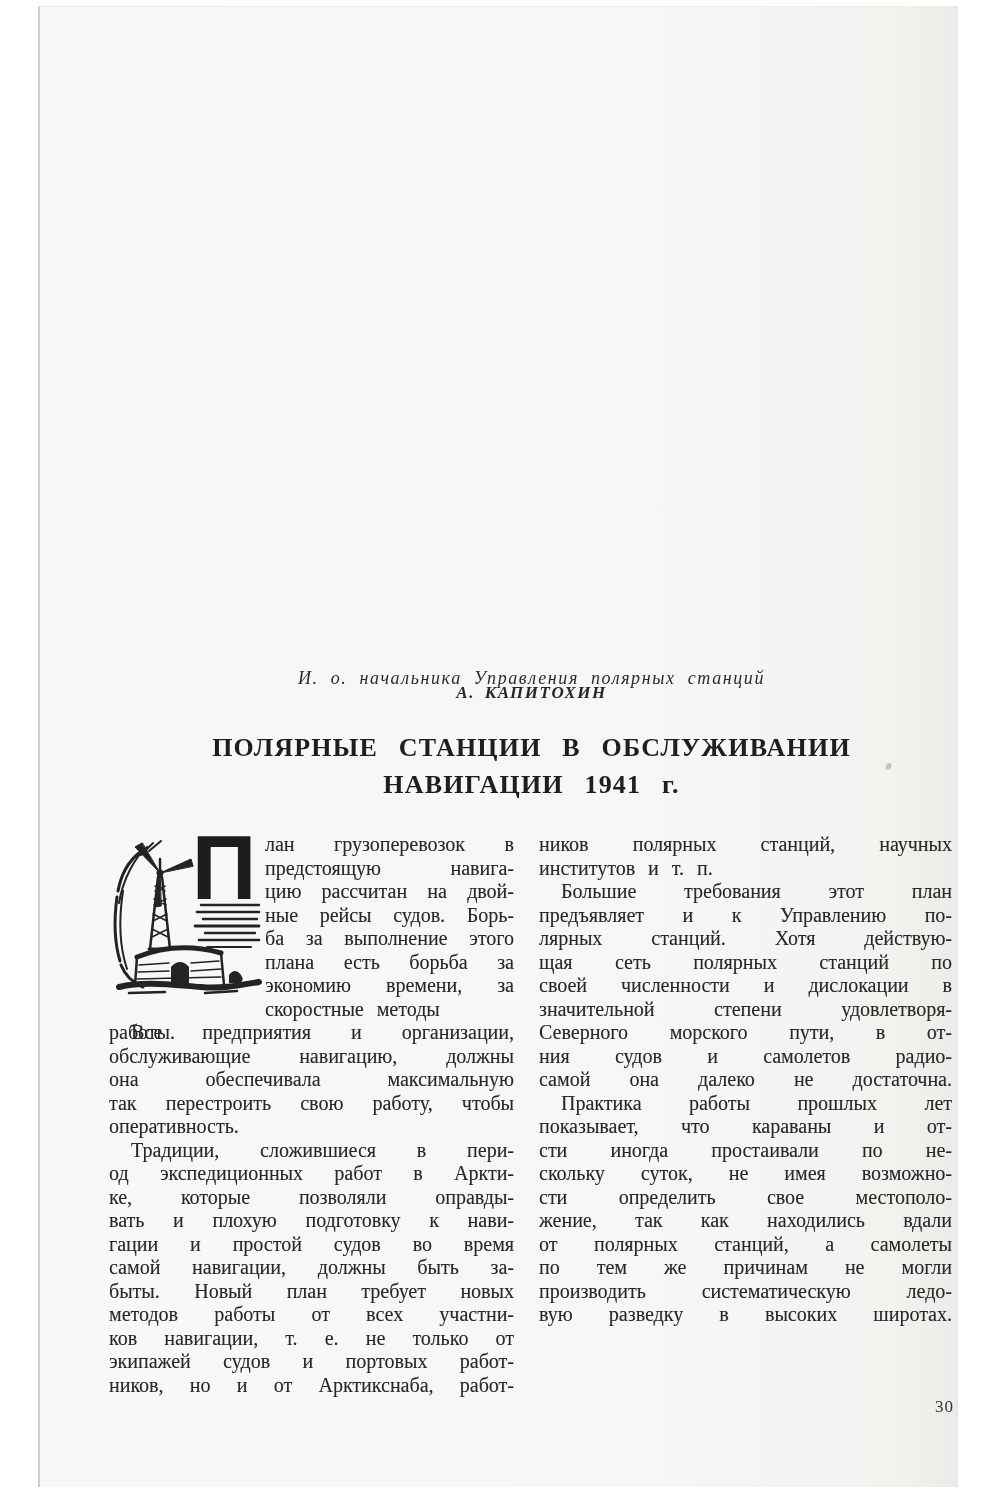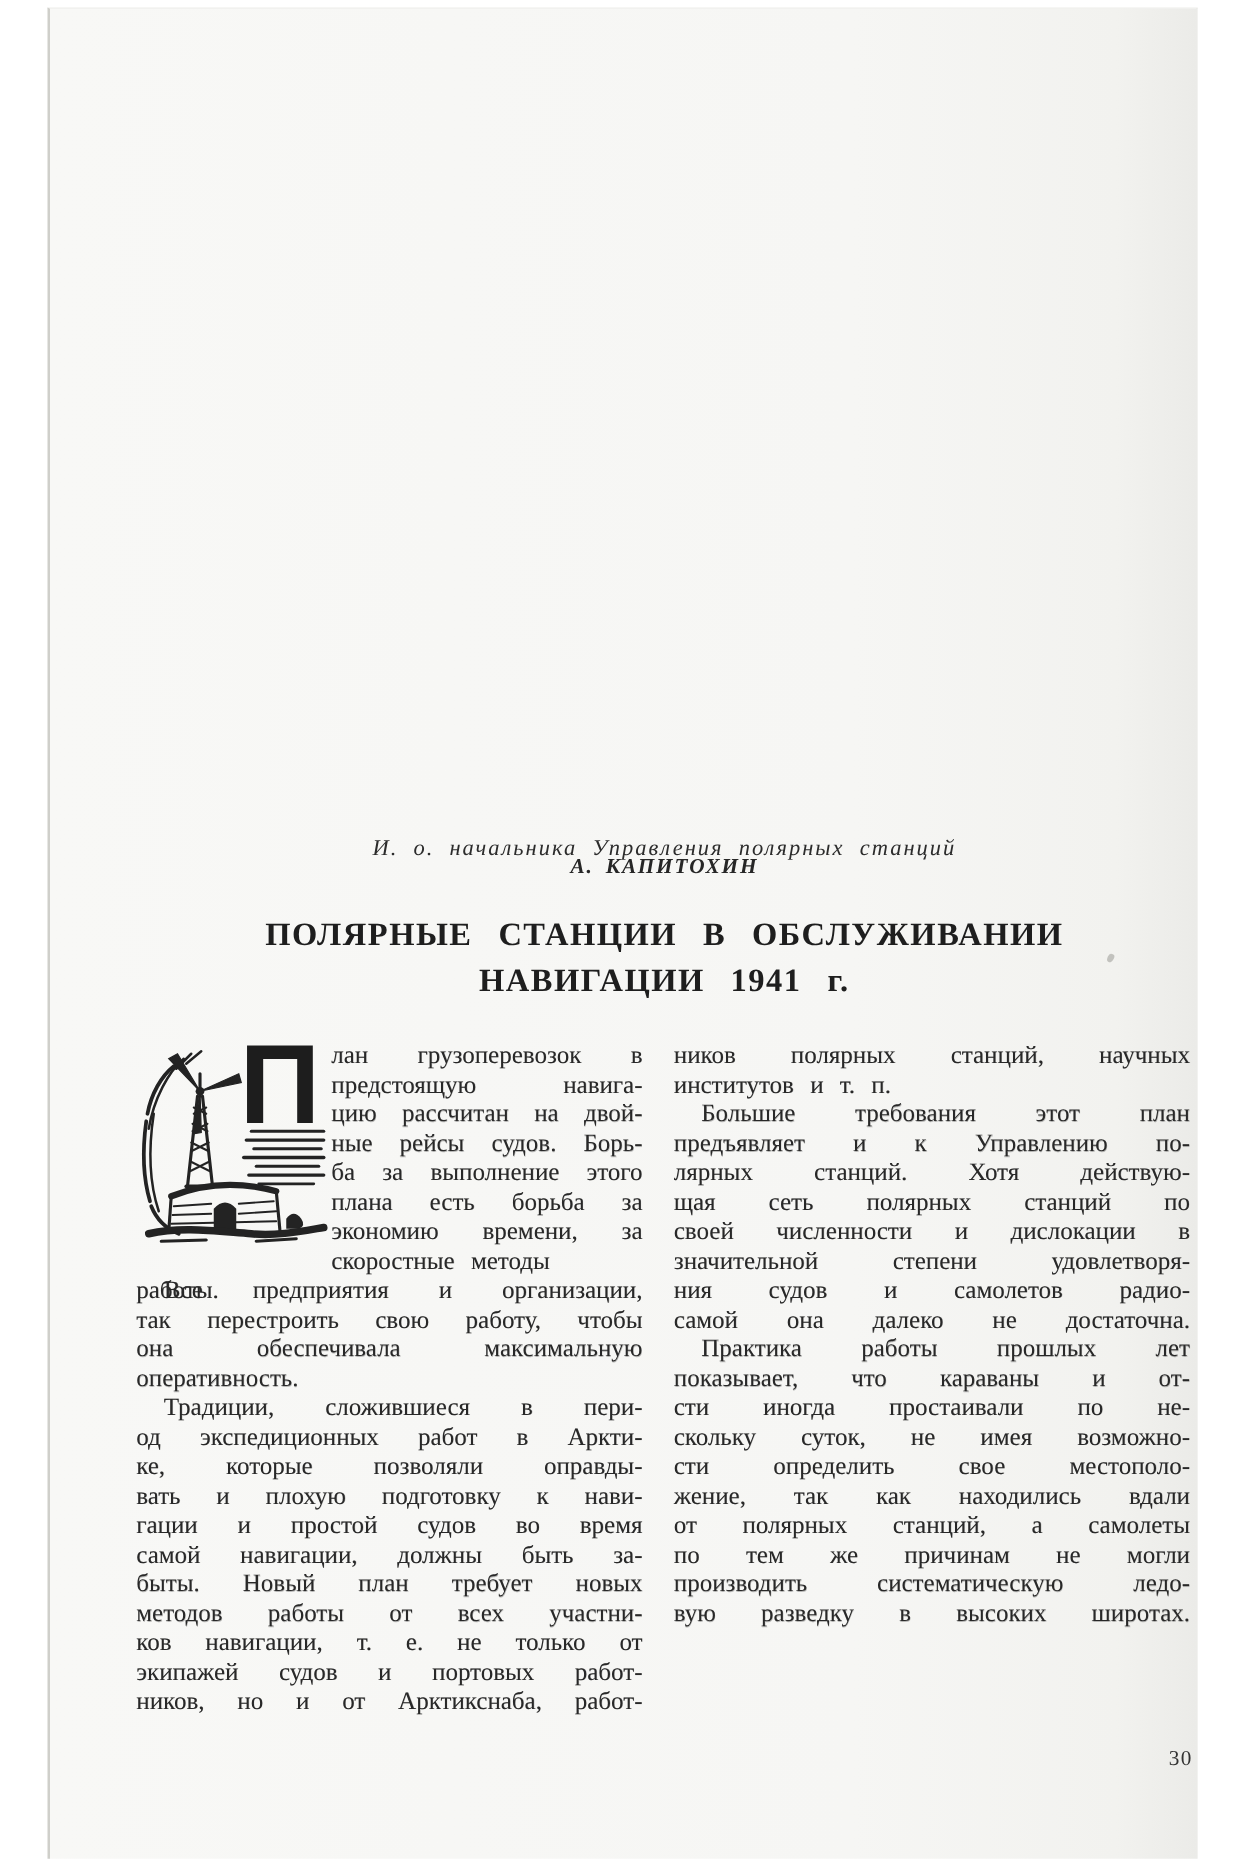--- a/index.html
+++ b/index.html
@@ -131,22 +131,23 @@
             <div class="ln">предстоящую навига-</div>
             <div class="ln">цию рассчитан на двой-</div>
             <div class="ln">ные рейсы судов. Борь-</div>
             <div class="ln">ба за выполнение этого</div>
             <div class="ln">плана есть борьба за</div>
             <div class="ln">экономию времени, за</div>
             <div class="ln ln-end">скоростные методы работы.</div>
           </div>
           <div class="para indent">
             <div class="ln">Все предприятия и организации,</div>
+            <div class="ln">обслуживающие навигацию, должны</div>
+            <div class="ln">она обеспечивала максимальную</div>
             <div class="ln">так перестроить свою работу, чтобы</div>
-            <div class="ln">она обеспечивала максимальную</div>
             <div class="ln ln-end">оперативность.</div>
           </div>
           <div class="para indent">
             <div class="ln">Традиции, сложившиеся в пери-</div>
             <div class="ln">од экспедиционных работ в Аркти-</div>
             <div class="ln">ке, которые позволяли оправды-</div>
             <div class="ln">вать и плохую подготовку к нави-</div>
             <div class="ln">гации и простой судов во время</div>
             <div class="ln">самой навигации, должны быть за-</div>
             <div class="ln">быты. Новый план требует новых</div>
@@ -162,20 +163,21 @@
             <div class="ln">ников полярных станций, научных</div>
             <div class="ln ln-end">институтов и т. п.</div>
           </div>
           <div class="para indent">
             <div class="ln">Большие требования этот план</div>
             <div class="ln">предъявляет и к Управлению по-</div>
             <div class="ln">лярных станций. Хотя действую-</div>
             <div class="ln">щая сеть полярных станций по</div>
             <div class="ln">своей численности и дислокации в</div>
             <div class="ln">значительной степени удовлетворя-</div>
+            <div class="ln">Северного морского пути, в от-</div>
             <div class="ln">ния судов и самолетов радио-</div>
             <div class="ln">самой она далеко не достаточна.</div>
           </div>
           <div class="para indent">
             <div class="ln">Практика работы прошлых лет</div>
             <div class="ln">показывает, что караваны и от-</div>
             <div class="ln">сти иногда простаивали по не-</div>
             <div class="ln">скольку суток, не имея возможно-</div>
             <div class="ln">сти определить свое местополо-</div>
             <div class="ln">жение, так как находились вдали</div>

